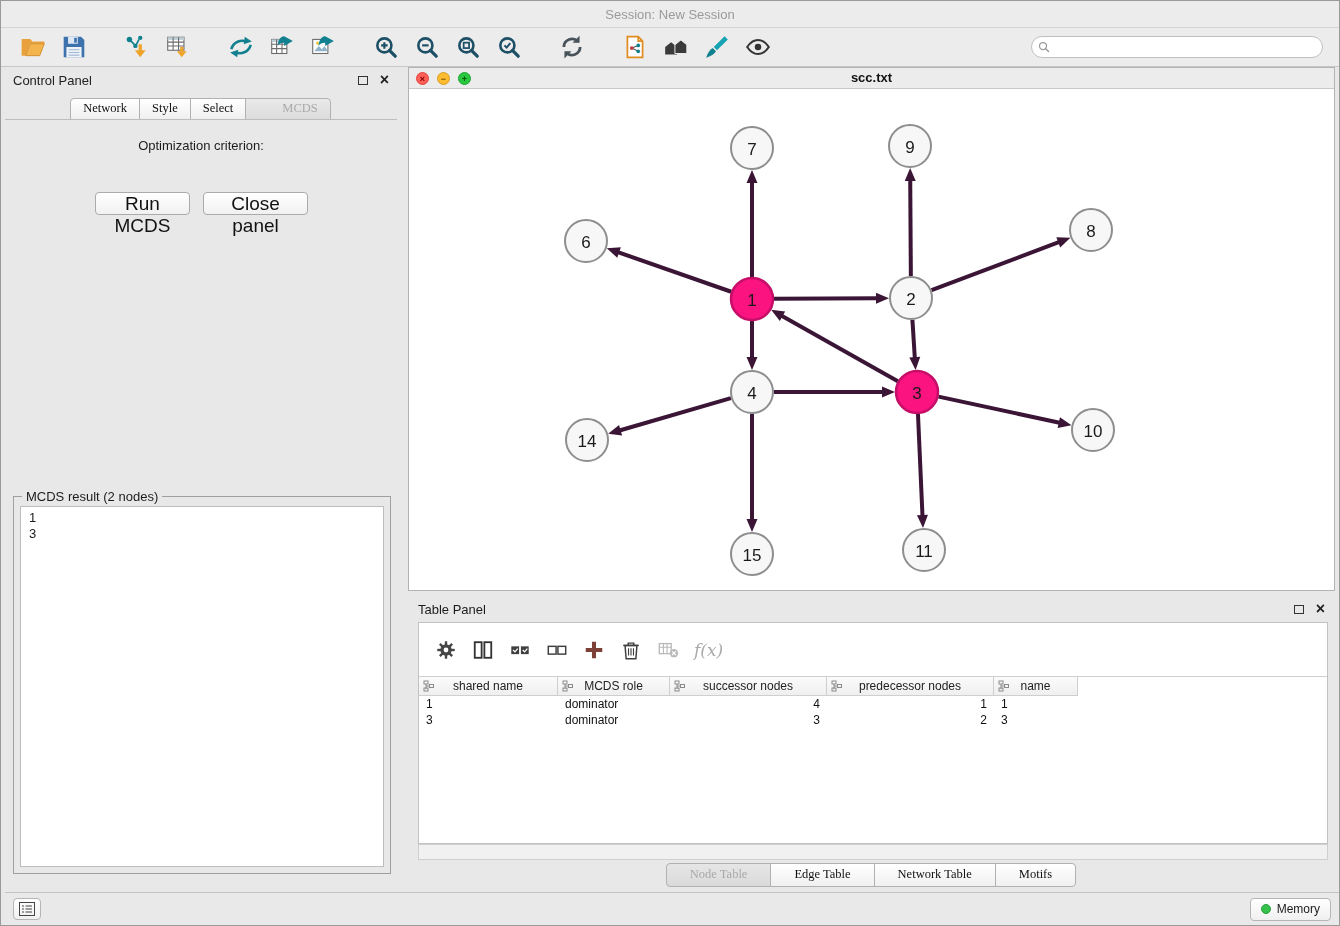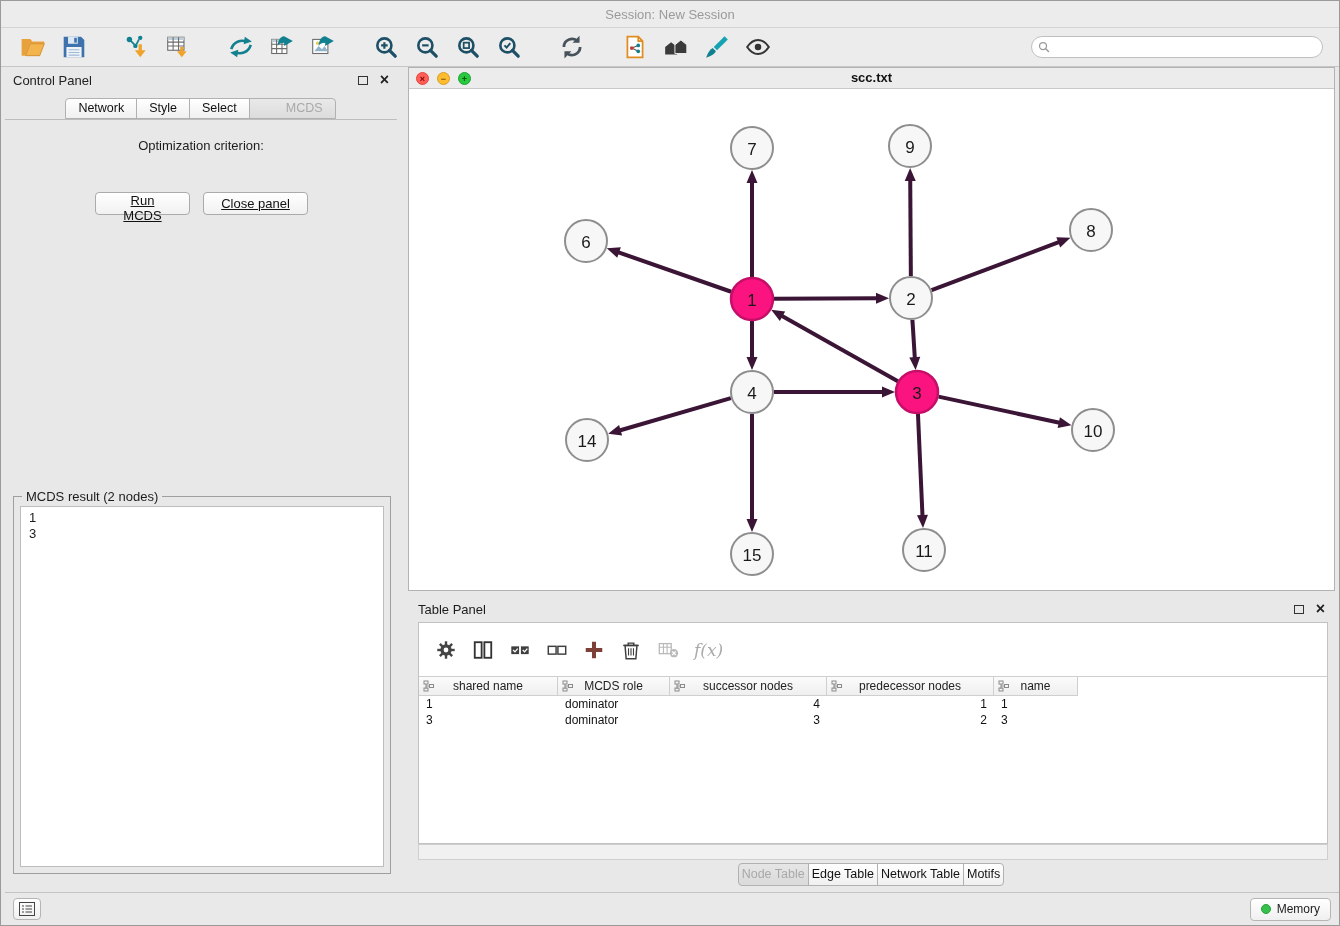--- a/index.html
+++ b/index.html
@@ -23,32 +23,32 @@
     padding:0 8px 0 24px; font-size:12px; font-family:"Liberation Sans", sans-serif; outline:none; }
 
   
   .control-panel { position:absolute; left:0; top:66px; width:400px; height:814px; background:#e8e8e8; }
   .panel-header { height:26px; display:flex; align-items:center; padding:0 12px; font-size:13px; color:#222; }
   .panel-header .sp { flex:1; }
   .float-box { width:10px; height:9px; border:1.5px solid #333; margin-right:12px; cursor:pointer; }
   .x-glyph { font-size:16px; font-weight:bold; color:#222; line-height:14px; cursor:pointer; }
   .cp-tabs { position:absolute; top:31px; left:0; right:0; display:flex; justify-content:center; }
   .tab { border:1px solid #b1b1b1; background:linear-gradient(#ffffff,#f0f0f0); padding:2px 12px 3px;
-    font-size:12.5px; margin-left:-1px; color:#111; cursor:pointer; }
+    font-size:12.5px; margin-left:-1px; color:#111; cursor:pointer;font-family:Liberation Serif, serif; }
   .tab:first-child { border-radius:4px 0 0 0; }
   .tab:last-child { border-radius:0 4px 0 0; }
   .tab.active { color:#a9a9a9; background:linear-gradient(#e9e9e9,#dcdcdc);padding-left:36px; }
   .cp-divider { position:absolute; top:52px; left:4px; right:4px; height:1px; background:#bdbdbd; }
   .opt-label { position:absolute; top:71px; left:0; right:0; text-align:center; font-size:13px; }
   .opt-select { position:absolute; top:92px; left:44px; width:310px; height:23px; background:#fff;
     border:1px solid #ababab; border-radius:4px; font-size:13px; line-height:21px; padding:0 24px 0 9px; cursor:pointer; }
   .opt-arrows { position:absolute; right:6px; top:2px; display:flex; flex-direction:column; line-height:8px; font-size:7px; color:#444; }
   .cp-btn { position:absolute; top:125px; height:23px; background:linear-gradient(#ffffff,#f1f1f1);
-    border:1px solid #ababab; border-radius:4px; font-size:13px; font-family:"Liberation Sans", sans-serif;
-    padding:0 14px; cursor:pointer; color:#111;text-decoration:underline; }
+    border:1px solid #ababab; border-radius:4px; font-size:19px; font-family:"Liberation Sans", sans-serif;
+    padding:0 14px; cursor:pointer; color:#111; }
   .btn-run { left:94px; width:95px; }
   .btn-close { left:202px; width:105px; }
   .result-box { position:absolute; top:429px; left:12px; width:378px; height:378px; border:1px solid #9f9f9f; }
   .result-legend { position:absolute; top:-8px; left:8px; background:#e8e8e8; padding:0 4px; font-size:13px; }
   .result-inner { position:absolute; inset:9px 6px 6px 6px; background:#fff; border:1px solid #bdbdbd;
     font-size:13px; line-height:16px; padding:3px 8px; overflow:hidden; }
 
   
   .network-window { position:absolute; left:407px; top:66px; width:927px; height:524px; background:#fff;
     border:1px solid #b3b3b3; }
@@ -73,22 +73,22 @@
   .fx-label { font-family:"DejaVu Serif", serif; font-style:italic; font-size:17px; color:#aaa; cursor:default; }
   .thead { display:flex; border-top:1px solid #cfcfcf; }
   .th { height:19px; background:linear-gradient(#fbfbfb,#efefef); border-right:1px solid #cfcfcf; border-bottom:1px solid #cfcfcf;
     display:flex; align-items:center; justify-content:center; gap:5px; font-size:12px; color:#222; position:relative; cursor:pointer; }
   .th svg { position:absolute; left:4px; width:12px; height:12px; }
   .tr { display:flex; }
   .td { height:16px; font-size:12px; line-height:16px; padding:0 7px; color:#111; white-space:nowrap; overflow:hidden; cursor:default; }
   .tp-scroll { position:absolute; left:10px; right:7px; top:246px; height:16px; background:#f1f1f1;
     border:1px solid #cfcfcf; }
   .tp-tabs { position:absolute; left:0; right:0; top:265px; display:flex; justify-content:center; }
-  .btab { border:1px solid #b1b1b1; background:linear-gradient(#ffffff,#f0f0f0); padding:3px 3px 4px;
-    font-size:12.5px; margin-left:-1px; color:#111; cursor:pointer; }
+  .btab { border:1px solid #b1b1b1; background:linear-gradient(#ffffff,#f0f0f0); padding:3px 23px 4px;
+    font-size:12.5px; margin-left:-1px; color:#111; cursor:pointer;font-family:Liberation Serif, serif; }
   .btab:first-child { border-radius:4px 0 0 4px; }
   .btab:last-child { border-radius:0 4px 4px 0; }
   .btab.active { color:#a9a9a9; background:linear-gradient(#e6e6e6,#dadada); }
 
   
   .statusbar { position:absolute; left:4px; right:0; bottom:0; height:33px; background:#e9e9e9;
     border-top:1px solid #c4c4c4; display:flex; align-items:center; padding:8px 8px; }
   .status-left-btn { width:28px; height:22px; border:1px solid #b5b5b5; border-radius:4px;
     background:linear-gradient(#ffffff,#f0f0f0); display:flex; align-items:center; justify-content:center; cursor:pointer; }
   .status-left-btn svg { width:16px; height:14px; }

